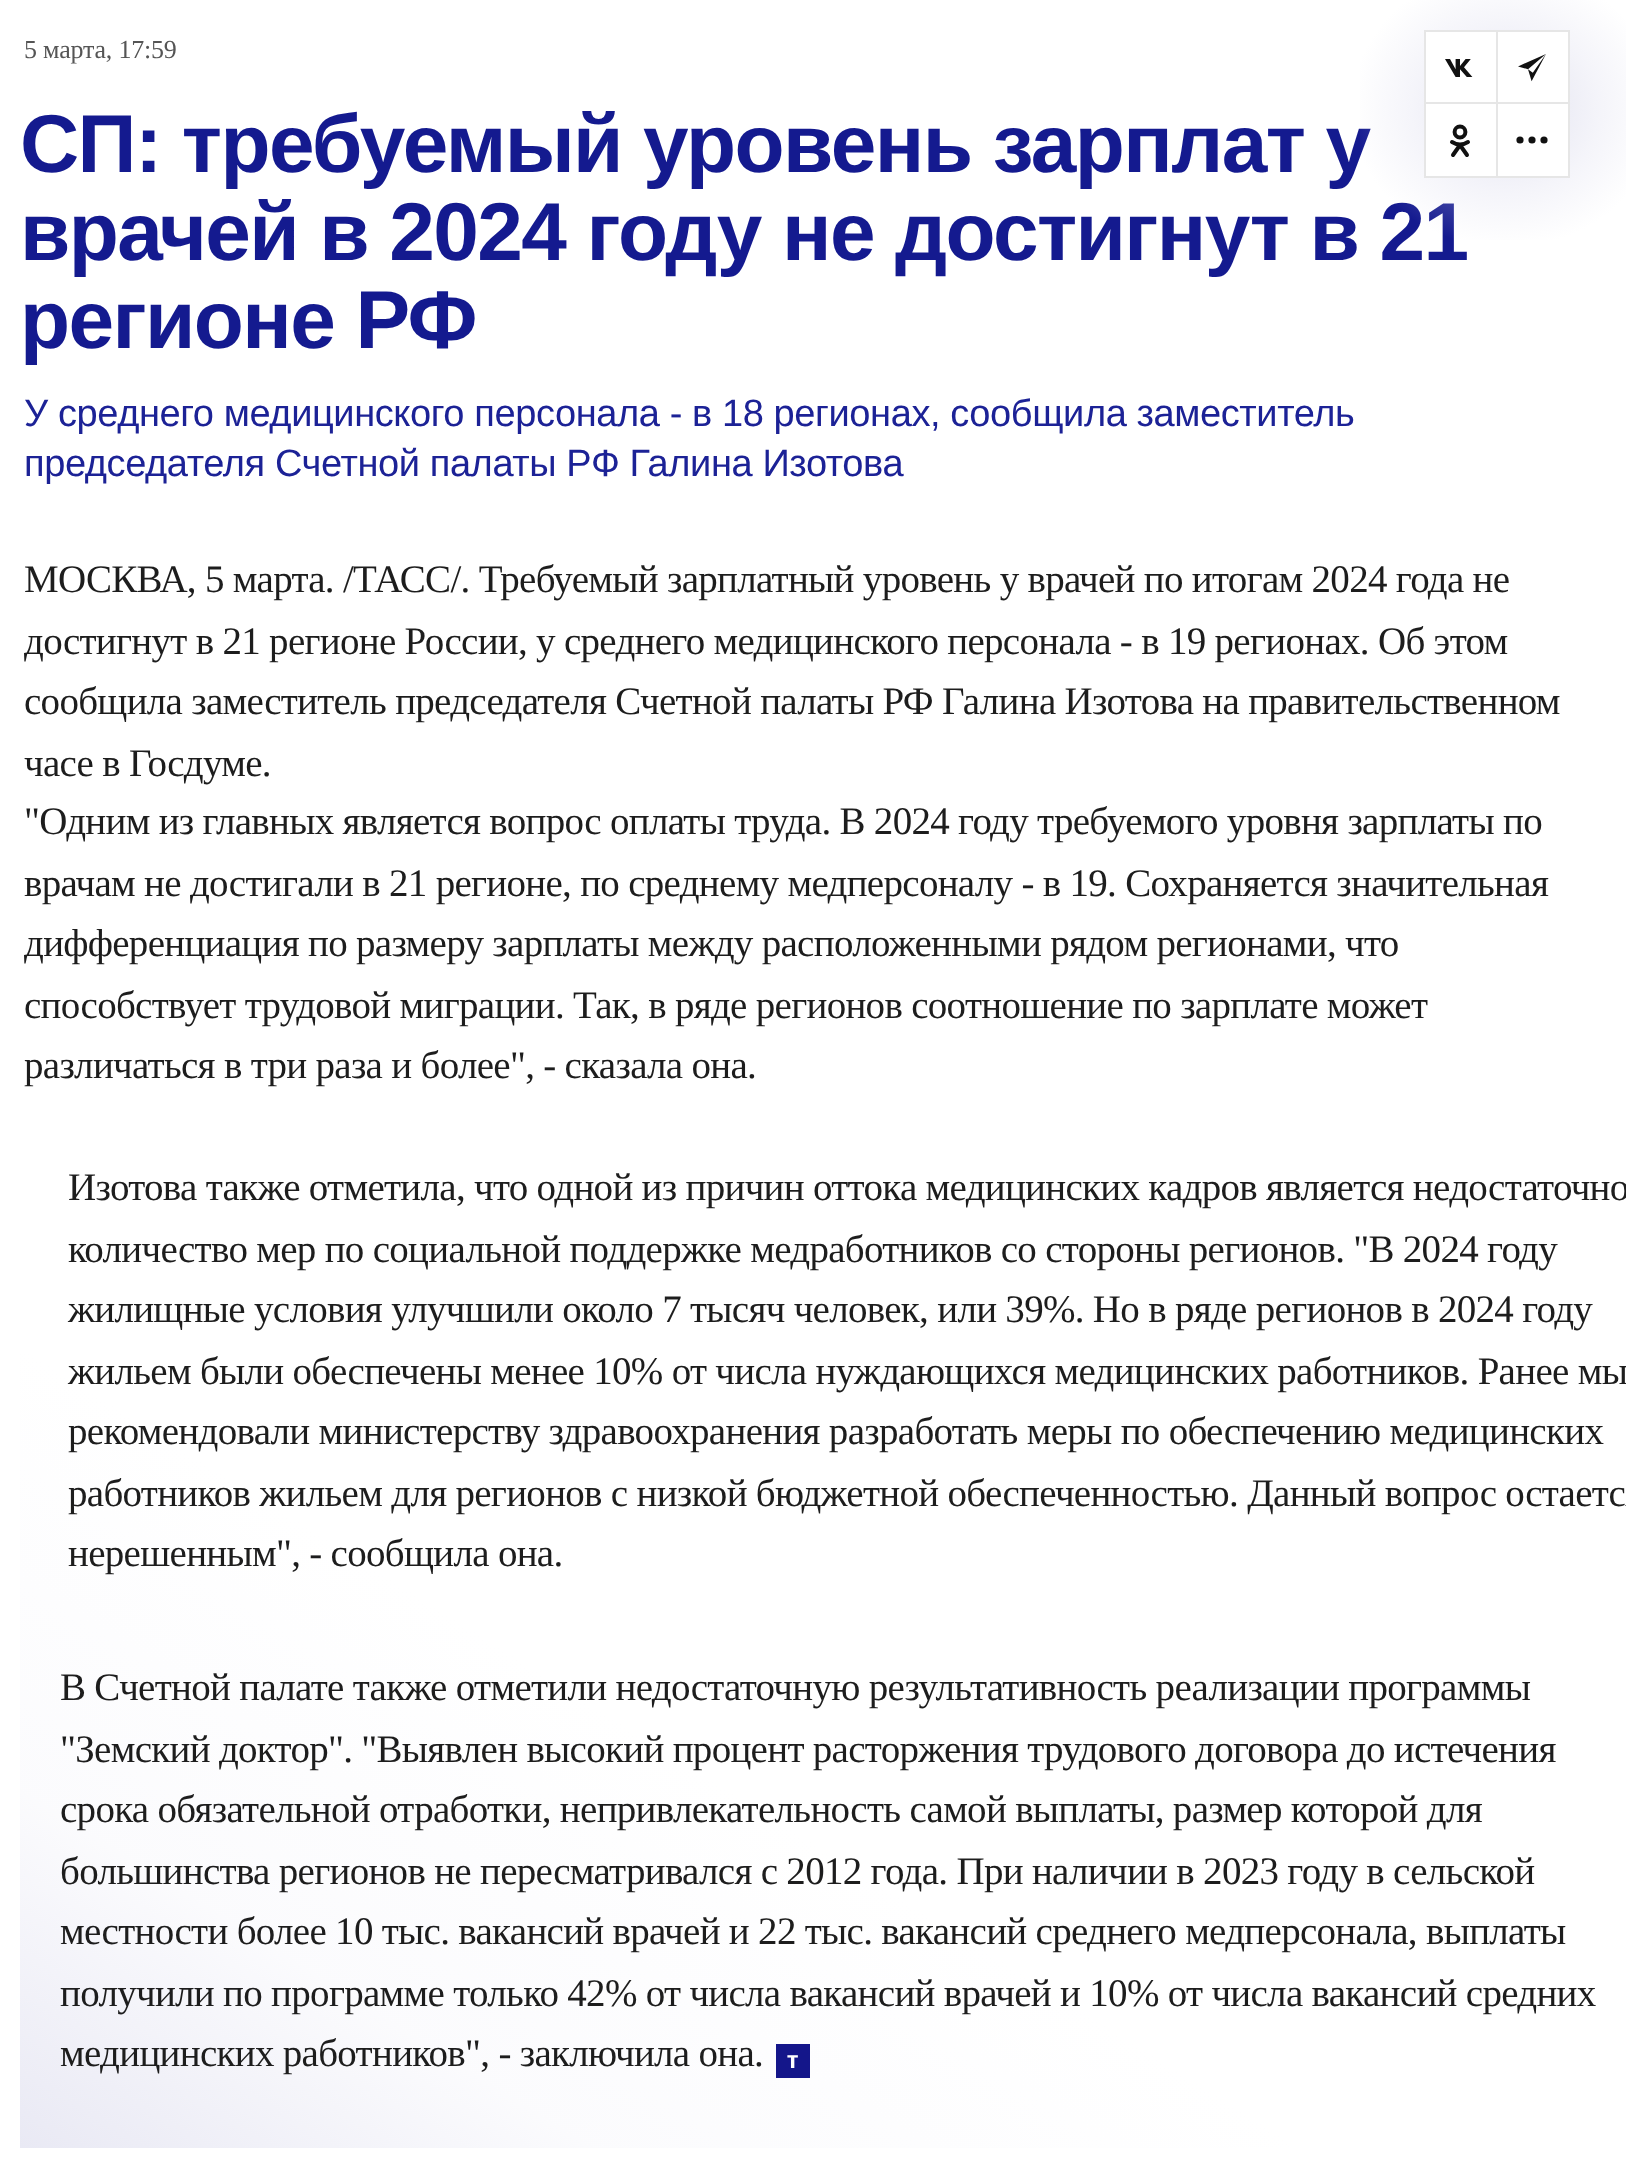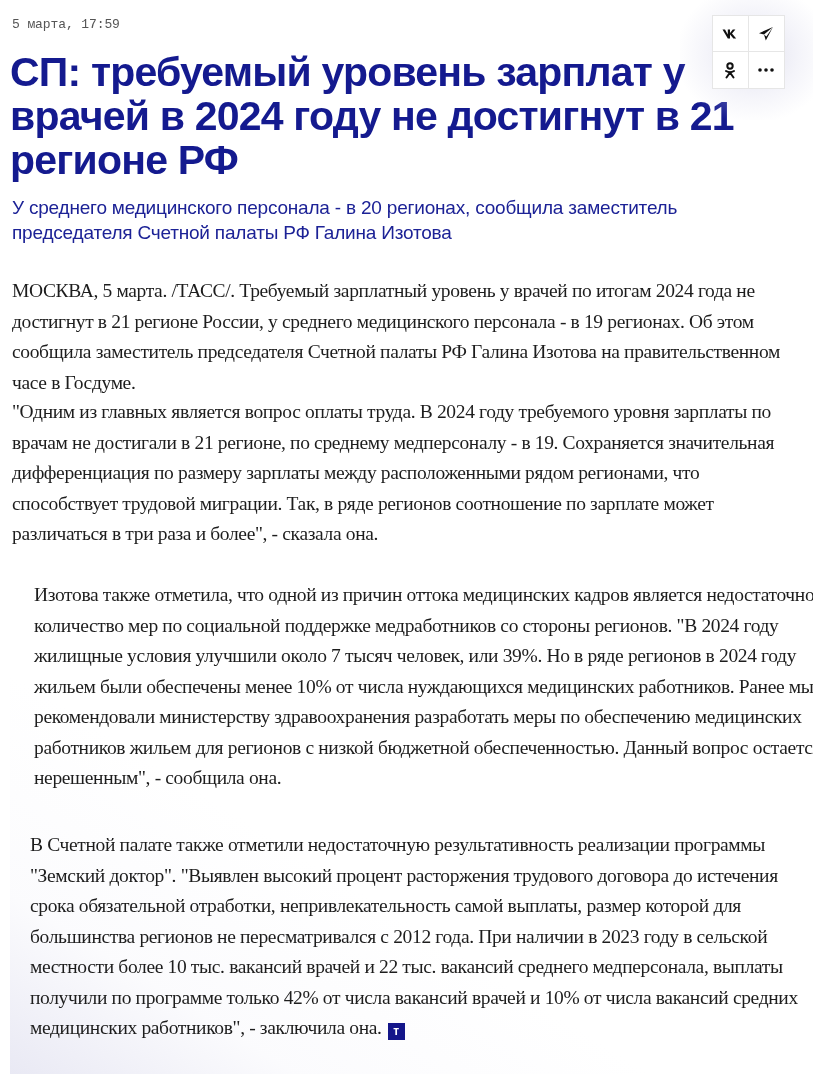--- a/index.html
+++ b/index.html
@@ -1,21 +1,21 @@
 <!DOCTYPE html>
 <html><head>
 <meta charset="utf-8">
 <style>
   * { box-sizing: border-box; margin: 0; padding: 0; }
   html, body { width: 813px; height: 1080px; background: #ffffff; overflow: hidden; }
   body { position: relative; font-family: "Liberation Serif", serif; color: #1b1b1b; }
 
   .date {
     position: absolute; left: 12px; top: 17px;
-    font-family: Liberation Mono, monospace; font-size: 13px; color: #555555;
+    font-family: Liberation Serif, serif; font-size: 13px; color: #555555;
     letter-spacing: -0.1px;
   }
   .title {
     position: absolute; left: 10px; top: 50px; width: 740px;
     font-family: "Liberation Sans", sans-serif; font-weight: bold;
     font-size: 41px; line-height: 44px; color: #141a8f; letter-spacing: -0.8px;
   }
   .lead {
     position: absolute; left: 12px; top: 195px; width: 790px;
     font-family: "Liberation Sans", sans-serif; font-size: 19px; line-height: 25px;
@@ -87,20 +87,20 @@
   </div>
   <div class="share-btn">
     <svg width="16" height="4" viewBox="0 0 16 4">
       <circle cx="2" cy="2" r="1.8" fill="#111"></circle>
       <circle cx="8" cy="2" r="1.8" fill="#111"></circle>
       <circle cx="14" cy="2" r="1.8" fill="#111"></circle>
     </svg>
   </div>
 </div>
 
-<p class="lead">У среднего медицинского персонала - в 20 регионах, сообщила заместитель председателя Счетной палаты РФ Галина Изотова</p>
+<p class="lead">У среднего медицинского персонала - в 18 регионах, сообщила заместитель председателя Счетной палаты РФ Галина Изотова</p>
 
 <p class="body-text p1">МОСКВА, 5 марта. /ТАСС/. Требуемый зарплатный уровень у врачей по итогам 2024 года не достигнут в 21 регионе России, у среднего медицинского персонала - в 19 регионах. Об этом сообщила заместитель председателя Счетной палаты РФ Галина Изотова на правительственном часе в Госдуме.</p>
 <p class="body-text p2">"Одним из главных является вопрос оплаты труда. В 2024 году требуемого уровня зарплаты по врачам не достигали в 21 регионе, по среднему медперсоналу - в 19. Сохраняется значительная дифференциация по размеру зарплаты между расположенными рядом регионами, что способствует трудовой миграции. Так, в ряде регионов соотношение по зарплате может различаться в три раза и более", - сказала она.</p>
 
 <div class="panel"></div>
 <p class="body-text p3">Изотова также отметила, что одной из причин оттока медицинских кадров является недостаточное количество мер по социальной поддержке медработников со стороны регионов. "В 2024 году жилищные условия улучшили около 7 тысяч человек, или 39%. Но в ряде регионов в 2024 году жильем были обеспечены менее 10% от числа нуждающихся медицинских работников. Ранее мы рекомендовали министерству здравоохранения разработать меры по обеспечению медицинских работников жильем для регионов с низкой бюджетной обеспеченностью. Данный вопрос остается нерешенным", - сообщила она.</p>
 <p class="body-text p4"><span>В Счетной палате также отметили недостаточную результативность реализации программы "Земский доктор". "Выявлен высокий процент расторжения трудового договора до истечения срока обязательной отработки, непривлекательность самой выплаты, размер которой для большинства регионов не пересматривался с 2012 года. При наличии в 2023 году в сельской местности более 10 тыс. вакансий врачей и 22 тыс. вакансий среднего медперсонала, выплаты получили по программе только 42% от числа вакансий врачей и 10% от числа вакансий средних медицинских работников", - заключила она.</span><span class="tass-badge">т</span></p>
 
 </body></html>

